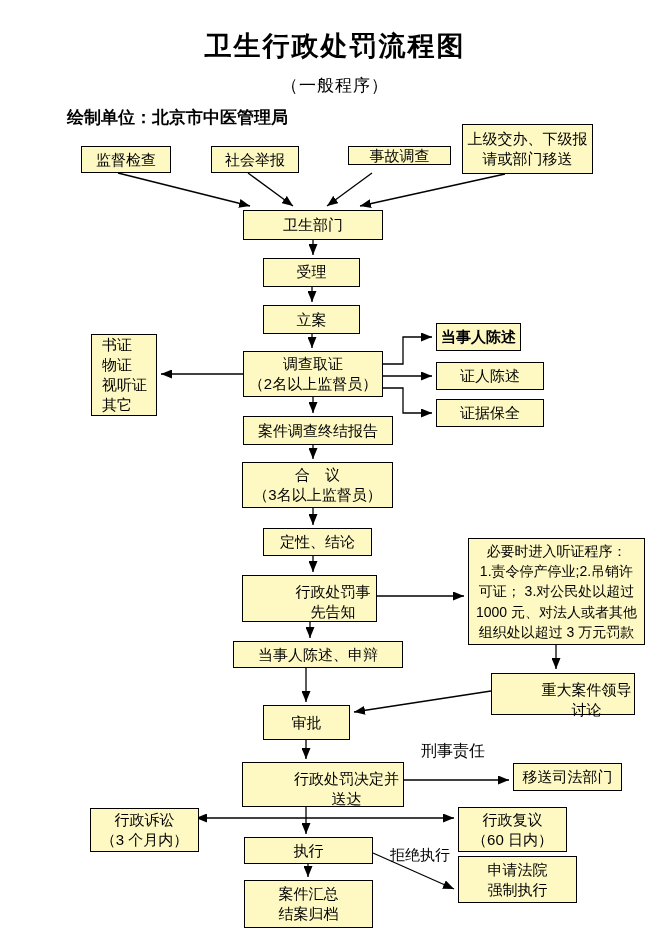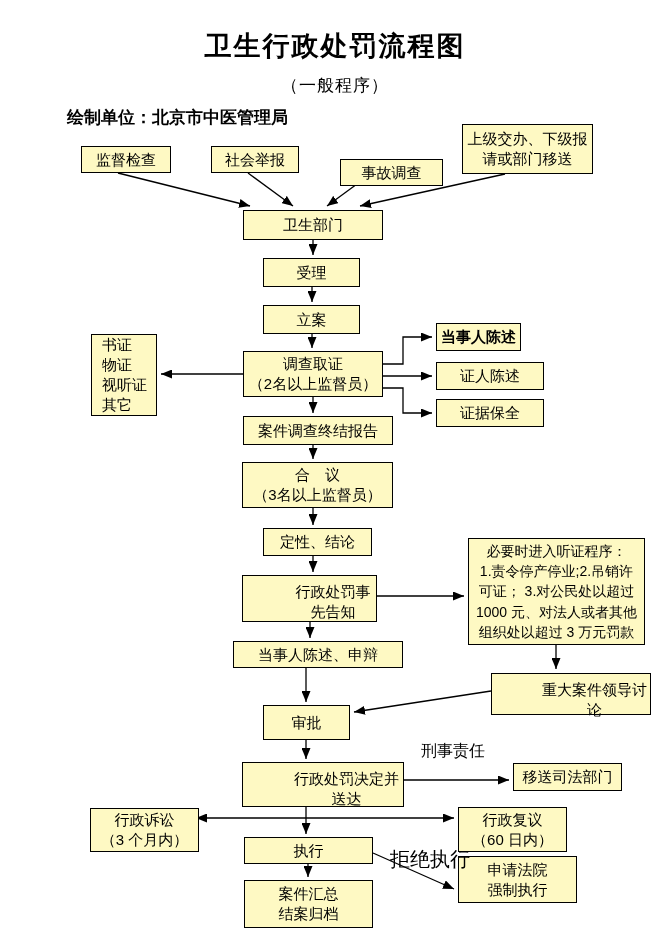--- a/index.html
+++ b/index.html
@@ -71,28 +71,28 @@
   </svg>
 
   <div class="doc-title">卫生行政处罚流程图</div>
   <div class="doc-subtitle">（一般程序）</div>
   <div class="doc-author">绘制单位：北京市中医管理局</div>
 
   <div class="node" style="left:81px;top:146px;width:90px;height:27px;">监督检查</div>
 
   <div class="node" style="left:211px;top:146px;width:88px;height:27px;">社会举报</div>
 
-  <div class="node" style="left:340px;top:146px;width:103px;height:27px;margin-top:13px;">事故调查</div>
+  <div class="node" style="left:348px;top:146px;width:103px;height:19px;">事故调查</div>
 
   <div class="node" style="left:462px;top:124px;width:131px;height:50px;">上级交办、下级报
 请或部门移送</div>
 
   <div class="node" style="left:243px;top:210px;width:140px;height:30px;">卫生部门</div>
 
-  <div class="node" style="left:263px;top:258px;width:97px;height:29px;">受理</div>
+  <div class="node" style="left:263px;top:258px;width:97px;height:29px;font-family:Liberation Serif, serif;">受理</div>
 
   <div class="node" style="left:263px;top:305px;width:97px;height:29px;">立案</div>
 
   <div class="node left-text" style="left:91px;top:334px;width:66px;height:82px;">书证
 物证
 视听证
 其它</div>
 
   <div class="node" style="left:243px;top:351px;width:140px;height:46px;">调查取证
 （2名以上监督员）</div>
@@ -113,21 +113,21 @@
   <div class="node top-text" style="left:242px;top:575px;width:135px;height:47px;">行政处罚事先告知</div>
 
   <div class="node small" style="left:468px;top:538px;width:177px;height:107px;">必要时进入听证程序：
 1.责令停产停业;2.吊销许
 可证； 3.对公民处以超过
 1000 元、对法人或者其他
 组织处以超过 3 万元罚款</div>
 
   <div class="node" style="left:233px;top:641px;width:170px;height:27px;">当事人陈述、申辩</div>
 
-  <div class="node top-text" style="left:491px;top:673px;width:160px;height:42px;">重大案件领导讨论</div>
+  <div class="node top-text" style="left:491px;top:673px;width:144px;height:42px;">重大案件领导讨论</div>
 
   <div class="node" style="left:263px;top:705px;width:87px;height:35px;">审批</div>
 
   <div class="node top-text" style="left:242px;top:762px;width:162px;height:45px;">行政处罚决定并送达</div>
 
   <div class="node" style="left:513px;top:763px;width:109px;height:28px;">移送司法部门</div>
 
   <div class="node" style="left:82px;top:808px;width:109px;height:44px;margin-left:8px;">行政诉讼
 （3 个月内）</div>
 
@@ -137,15 +137,15 @@
   <div class="node" style="left:244px;top:837px;width:129px;height:27px;">执行</div>
 
   <div class="node" style="left:244px;top:880px;width:129px;height:48px;">案件汇总
 结案归档</div>
 
   <div class="node" style="left:458px;top:856px;width:119px;height:47px;">申请法院
 强制执行</div>
 
   <div class="edge-label" style="left:421px;top:741px;">刑事责任</div>
 
-  <div class="edge-label" style="left:390px;top:846px;font-size:20px;text-align:right;">拒绝执行</div>
+  <div class="edge-label" style="left:390px;top:846px;font-size:15px;text-align:right;">拒绝执行</div>
 
 </div>
 
 </body></html>

